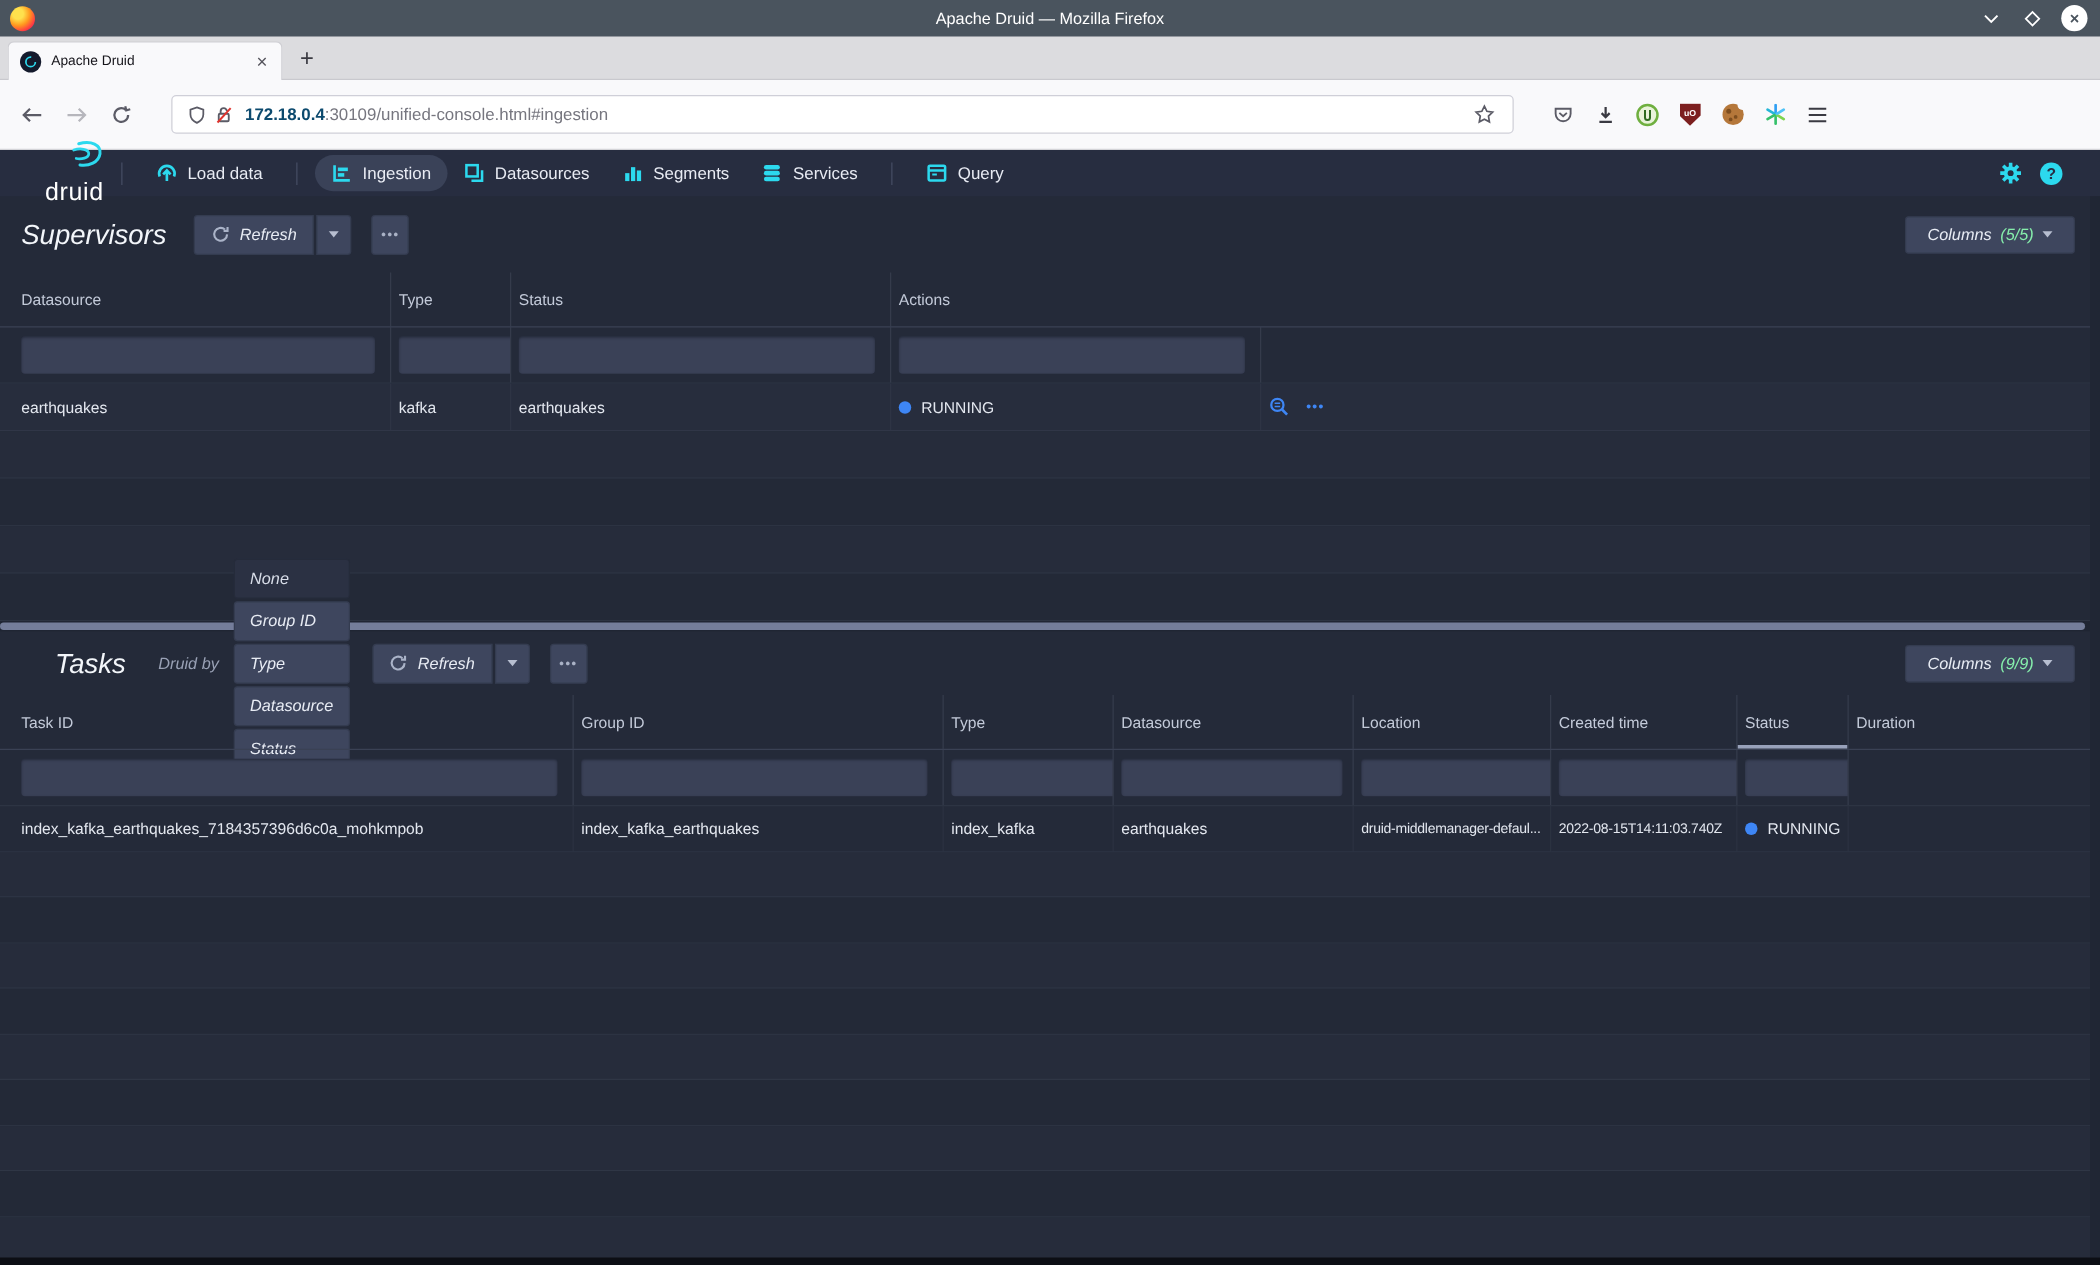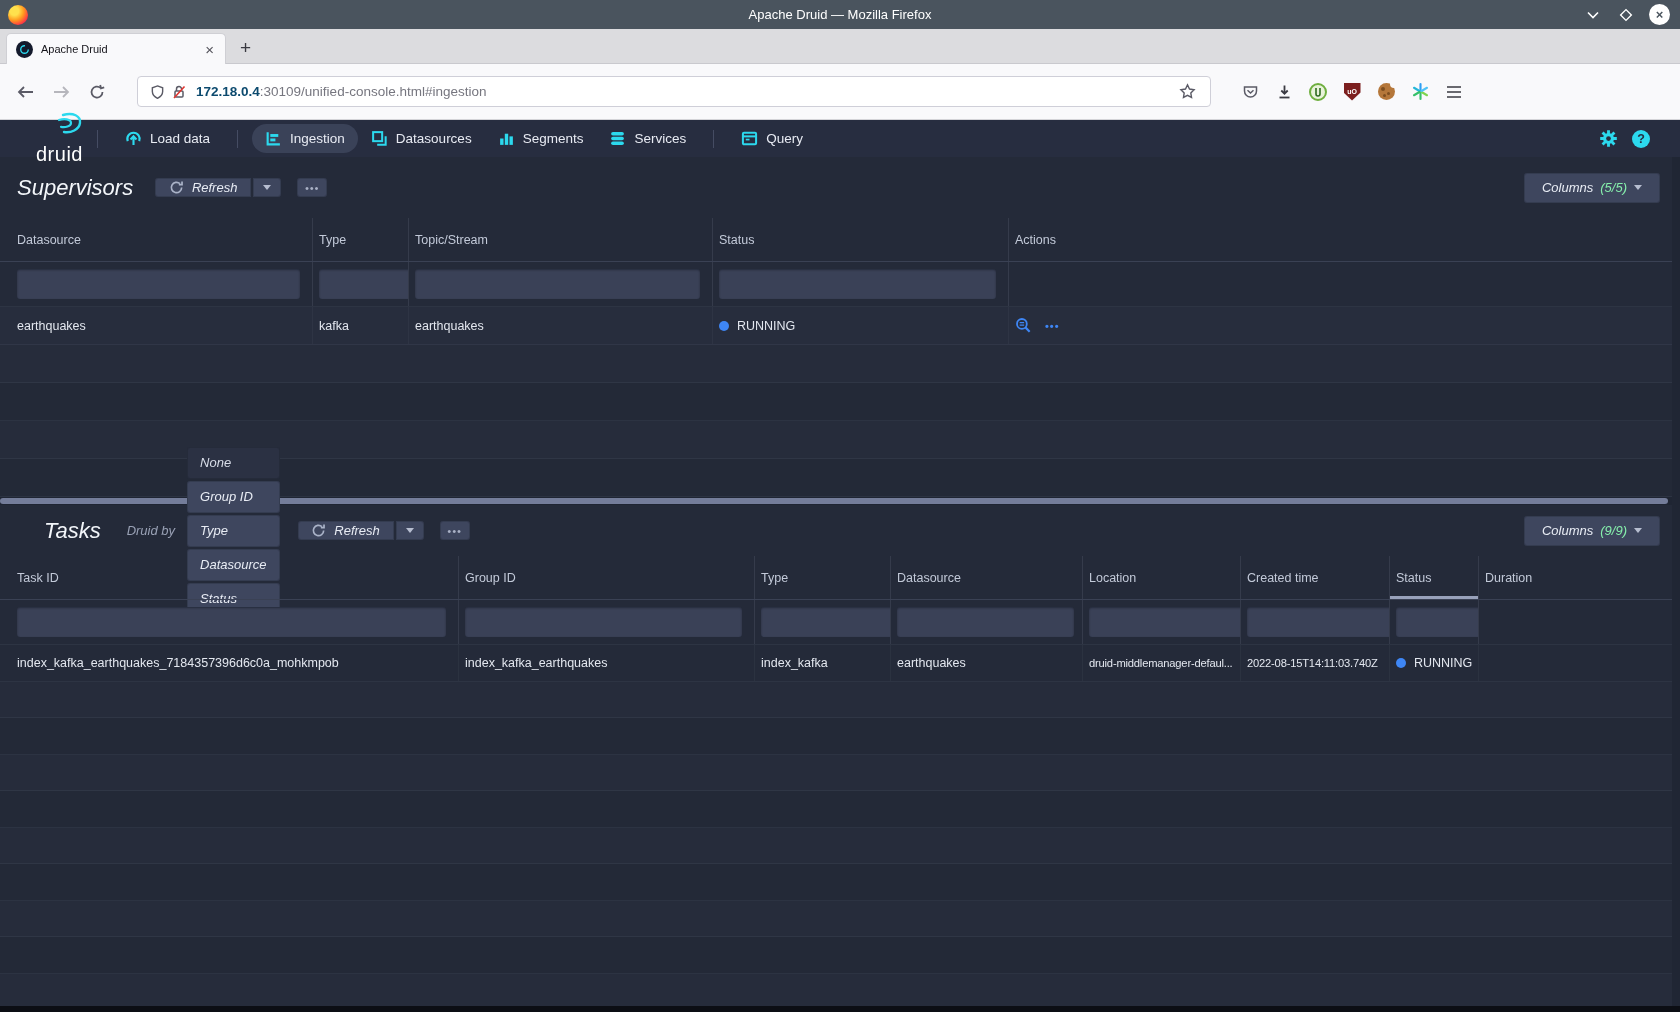--- a/index.html
+++ b/index.html
@@ -63,21 +63,21 @@
   .nav-item{display:flex;align-items:center;gap:8px;padding:6px 13px;border-radius:16px;font-size:13.5px;cursor:pointer;}
   .nav-item.active{background:#3a4258;}
   .nav-ic{width:17px;height:17px;display:block;}
   .nav-right{margin-left:auto;display:flex;align-items:center;gap:14px;padding-right:30px;}
   .help-circ{width:18px;height:18px;border-radius:50%;background:var(--cyan);color:#272d40;
     font-size:12.5px;font-weight:bold;display:flex;align-items:center;justify-content:center;}
 
   
   .sec-head{position:absolute;left:0;width:1672px;display:flex;align-items:center;font-style:italic;}
   .sec-title{font-size:22px;color:#f3f6fa;font-weight:500;margin-left:17px;}
-  .bp-btn{height:19px;background:var(--btn);border-radius:3px;display:flex;align-items:center;justify-content:center;
+  .bp-btn{height:32px;background:var(--btn);border-radius:3px;display:flex;align-items:center;justify-content:center;
     color:#e8ecf4;font-size:13px;box-shadow:inset 0 0 0 1px rgba(16,22,26,.2);}
   .btn-refresh{width:96px;gap:8px;border-radius:3px 0 0 3px;}
   .btn-caret{width:28px;border-radius:0 3px 3px 0;margin-left:2px;}
   .caret{width:0;height:0;border-left:4.5px solid transparent;border-right:4.5px solid transparent;border-top:5px solid #b7bed0;}
   .btn-more{width:30px;margin-left:16px;color:#aab2c6;font-size:11px;letter-spacing:1px;}
   .btn-cols{position:absolute;right:12px;width:136px;height:30px;gap:7px;}
   .cols-count{color:#86efac;}
   .groupby-label{font-size:13px;color:#99a1b5;margin-left:26px;}
   .btn-group{display:flex;gap:2px;margin-left:12px;flex-direction:column;}
   .gb{height:32px;padding:0 13px;background:var(--btn);border-radius:3px;display:flex;align-items:center;
@@ -344,21 +344,20 @@
     <span>Columns</span>
     <span class="cols-count">(5/5)</span>
     <span class="caret"></span>
   </div>
 </div>
 
 <div class="tbl" style="top:218px;">
   <div class="row s-cols head">
     <div class="cell">Datasource</div>
     <div class="cell">Type</div>
-    <div class="cell">Topic/Stream</div>
     <div class="cell">Status</div>
     <div class="cell">Actions</div>
   </div>
   <div class="row s-cols filt">
     <div class="cell">
         <input value="" style="">
       </div>
     <div class="cell">
         <input value="" style="">
       </div>

